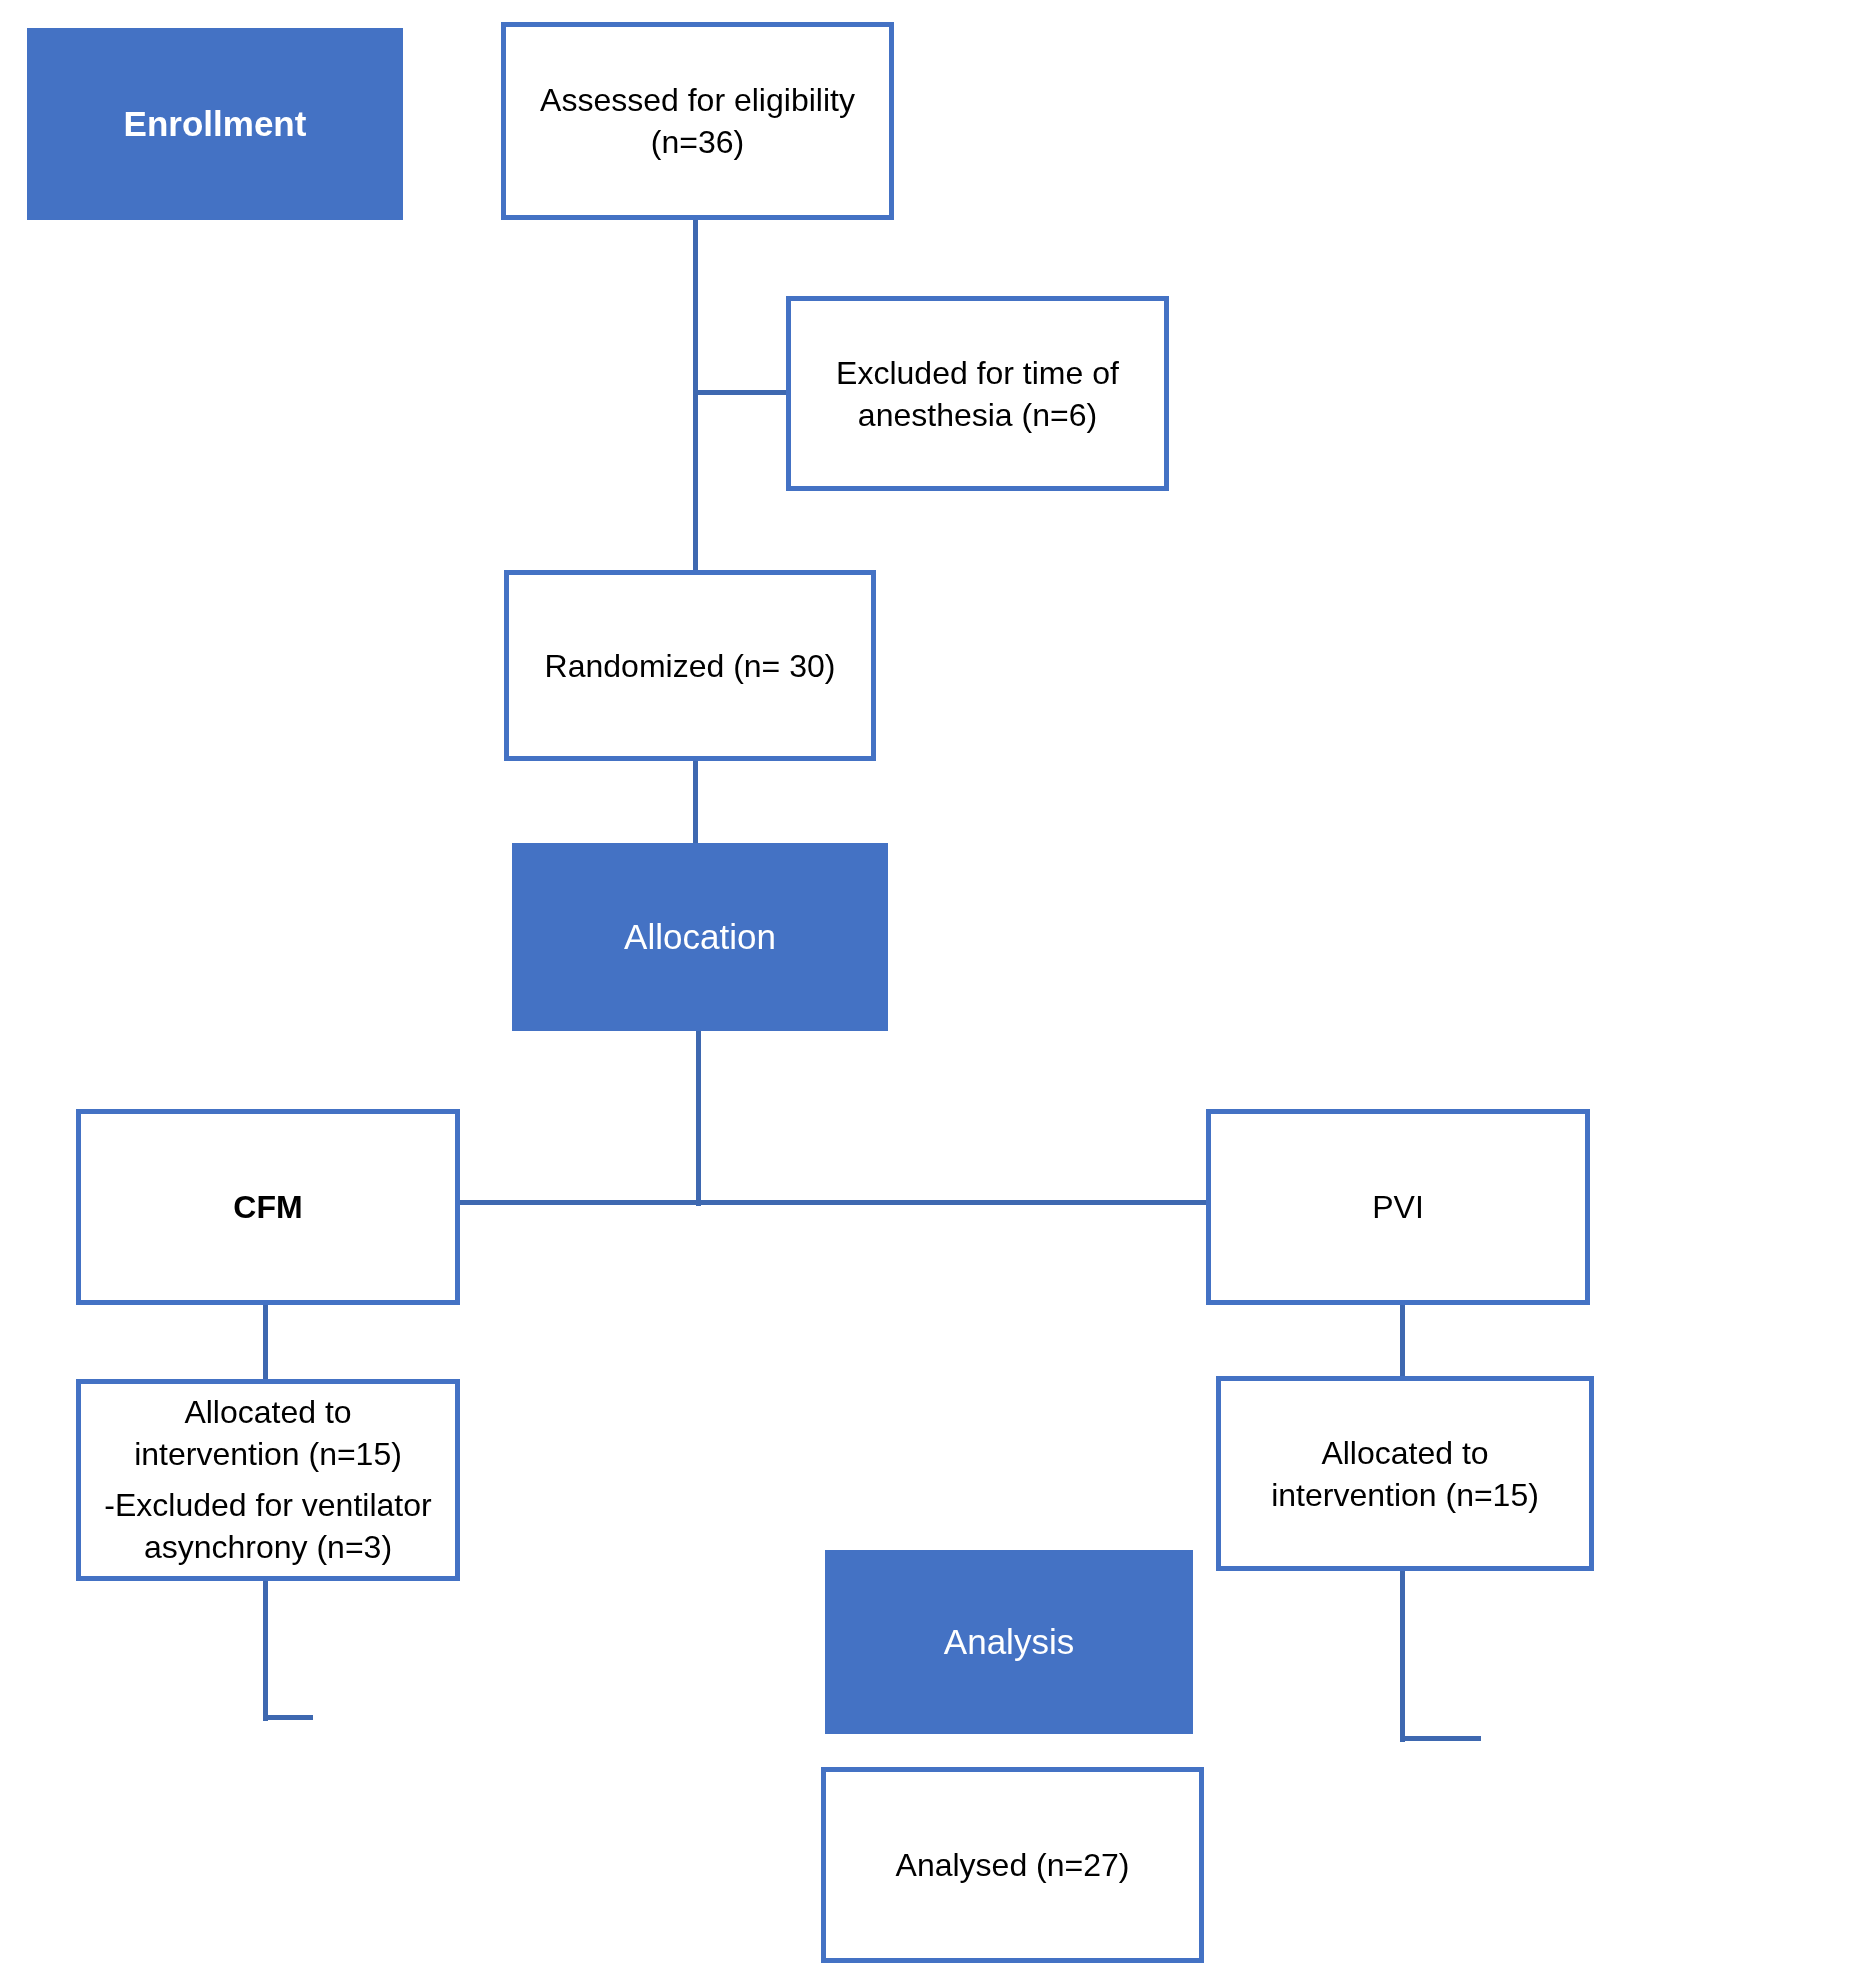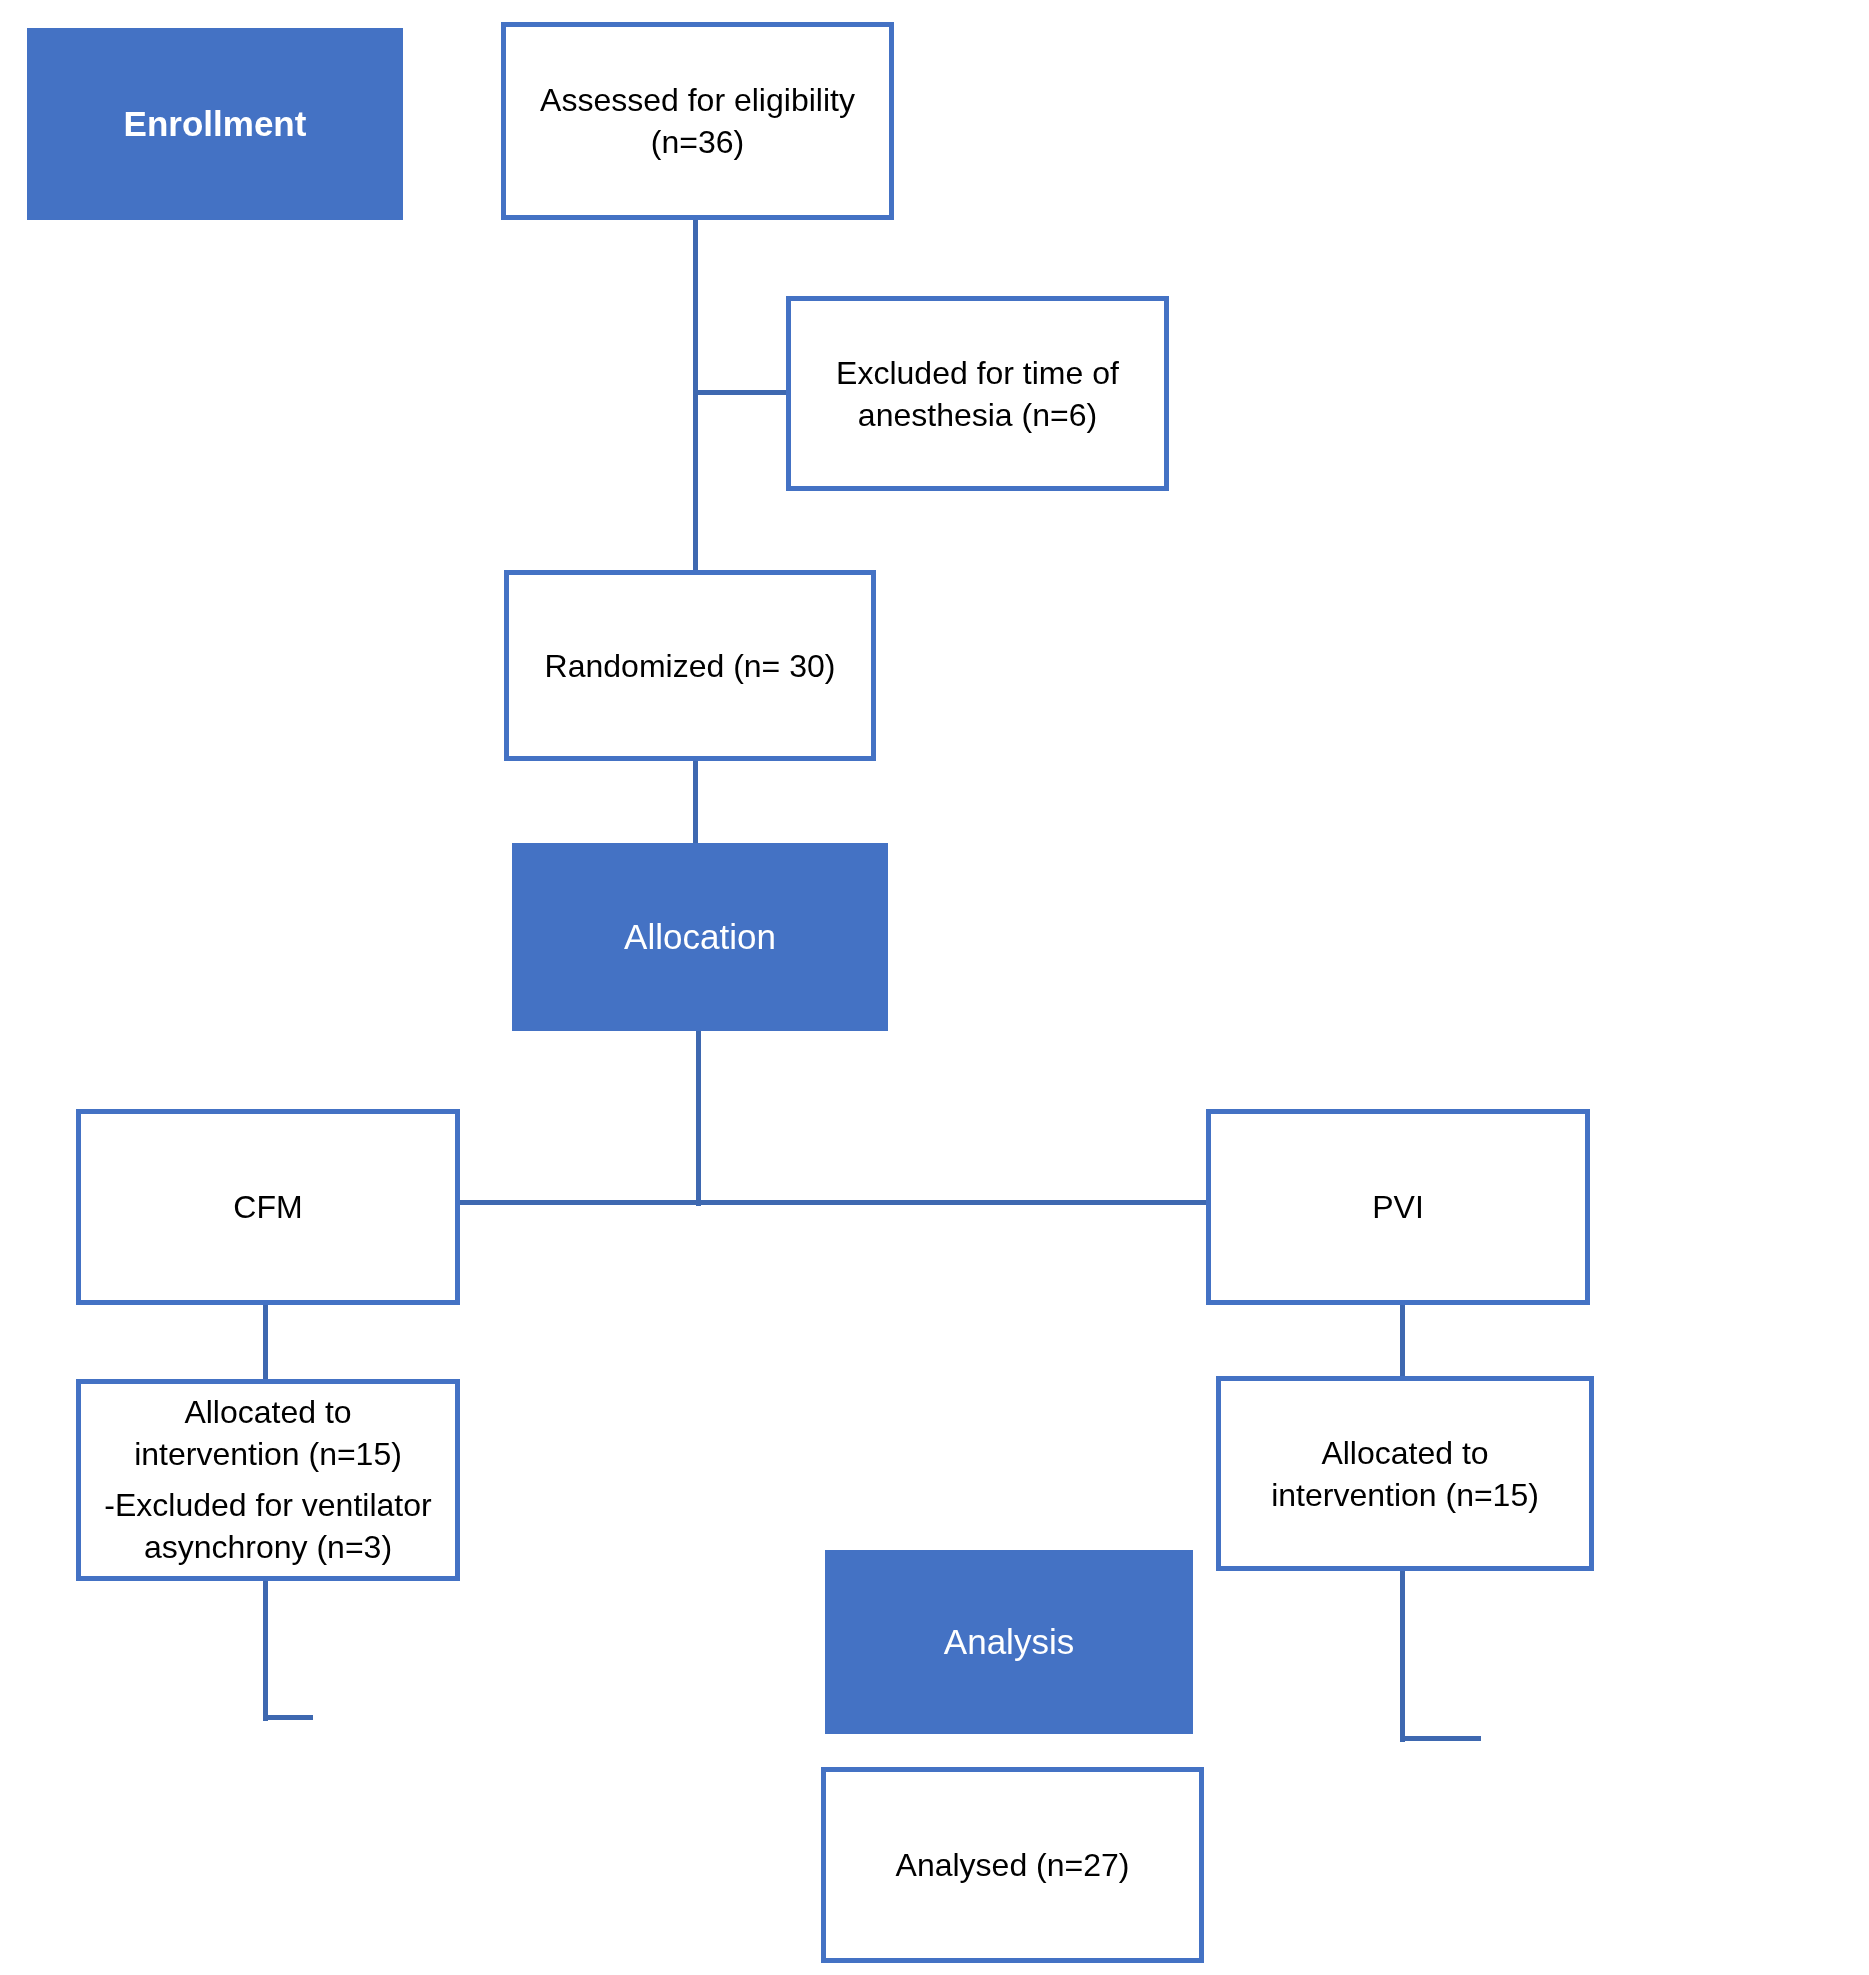--- a/index.html
+++ b/index.html
@@ -53,21 +53,21 @@
   .line {
     position: absolute;
     background: #3e68b0;
   }
   
   #b-enrollment { left: 27px;   top: 28px;   width: 376px; height: 192px; }
   #b-assessed   { left: 501px;  top: 22px;   width: 393px; height: 198px; }
   #b-excluded   { left: 786px; top: 296px;  width: 383px; height: 195px; }
   #b-randomized { left: 504px;  top: 570px;  width: 372px; height: 191px; }
   #b-allocation { left: 512px;  top: 843px; width: 376px; height: 188px; }
-  #b-cfm        { left: 76px;  top: 1109px; width: 384px; height: 196px; }
+  #b-cfm        { left: 76px;  top: 1109px; width: 384px; height: 196px; font-weight: bold; }
   #b-pvi        { left: 1206px; top: 1109px; width: 384px; height: 196px; }
   #b-allocleft  { left: 76px;  top: 1379px; width: 384px; height: 202px;
                   justify-content: flex-start; padding-top: 6.7px; }
   #b-allocleft .txt + .txt { margin-top: 9.4px; }
   #b-allocright { left: 1216px; top: 1376px; width: 378px; height: 195px; }
   #b-analysis   { left: 825px; top: 1550px; width: 368px; height: 184px; }
   #b-analyzed12 { left: 312px;  top: 1625px; width: 417px; height: 196px; }
   #b-analyzed15 { left: 1482px; top: 1641px; width: 381px; height: 196px; }
   #b-analysed27 { left: 821px; top: 1767px; width: 383px; height: 196px; }
 

